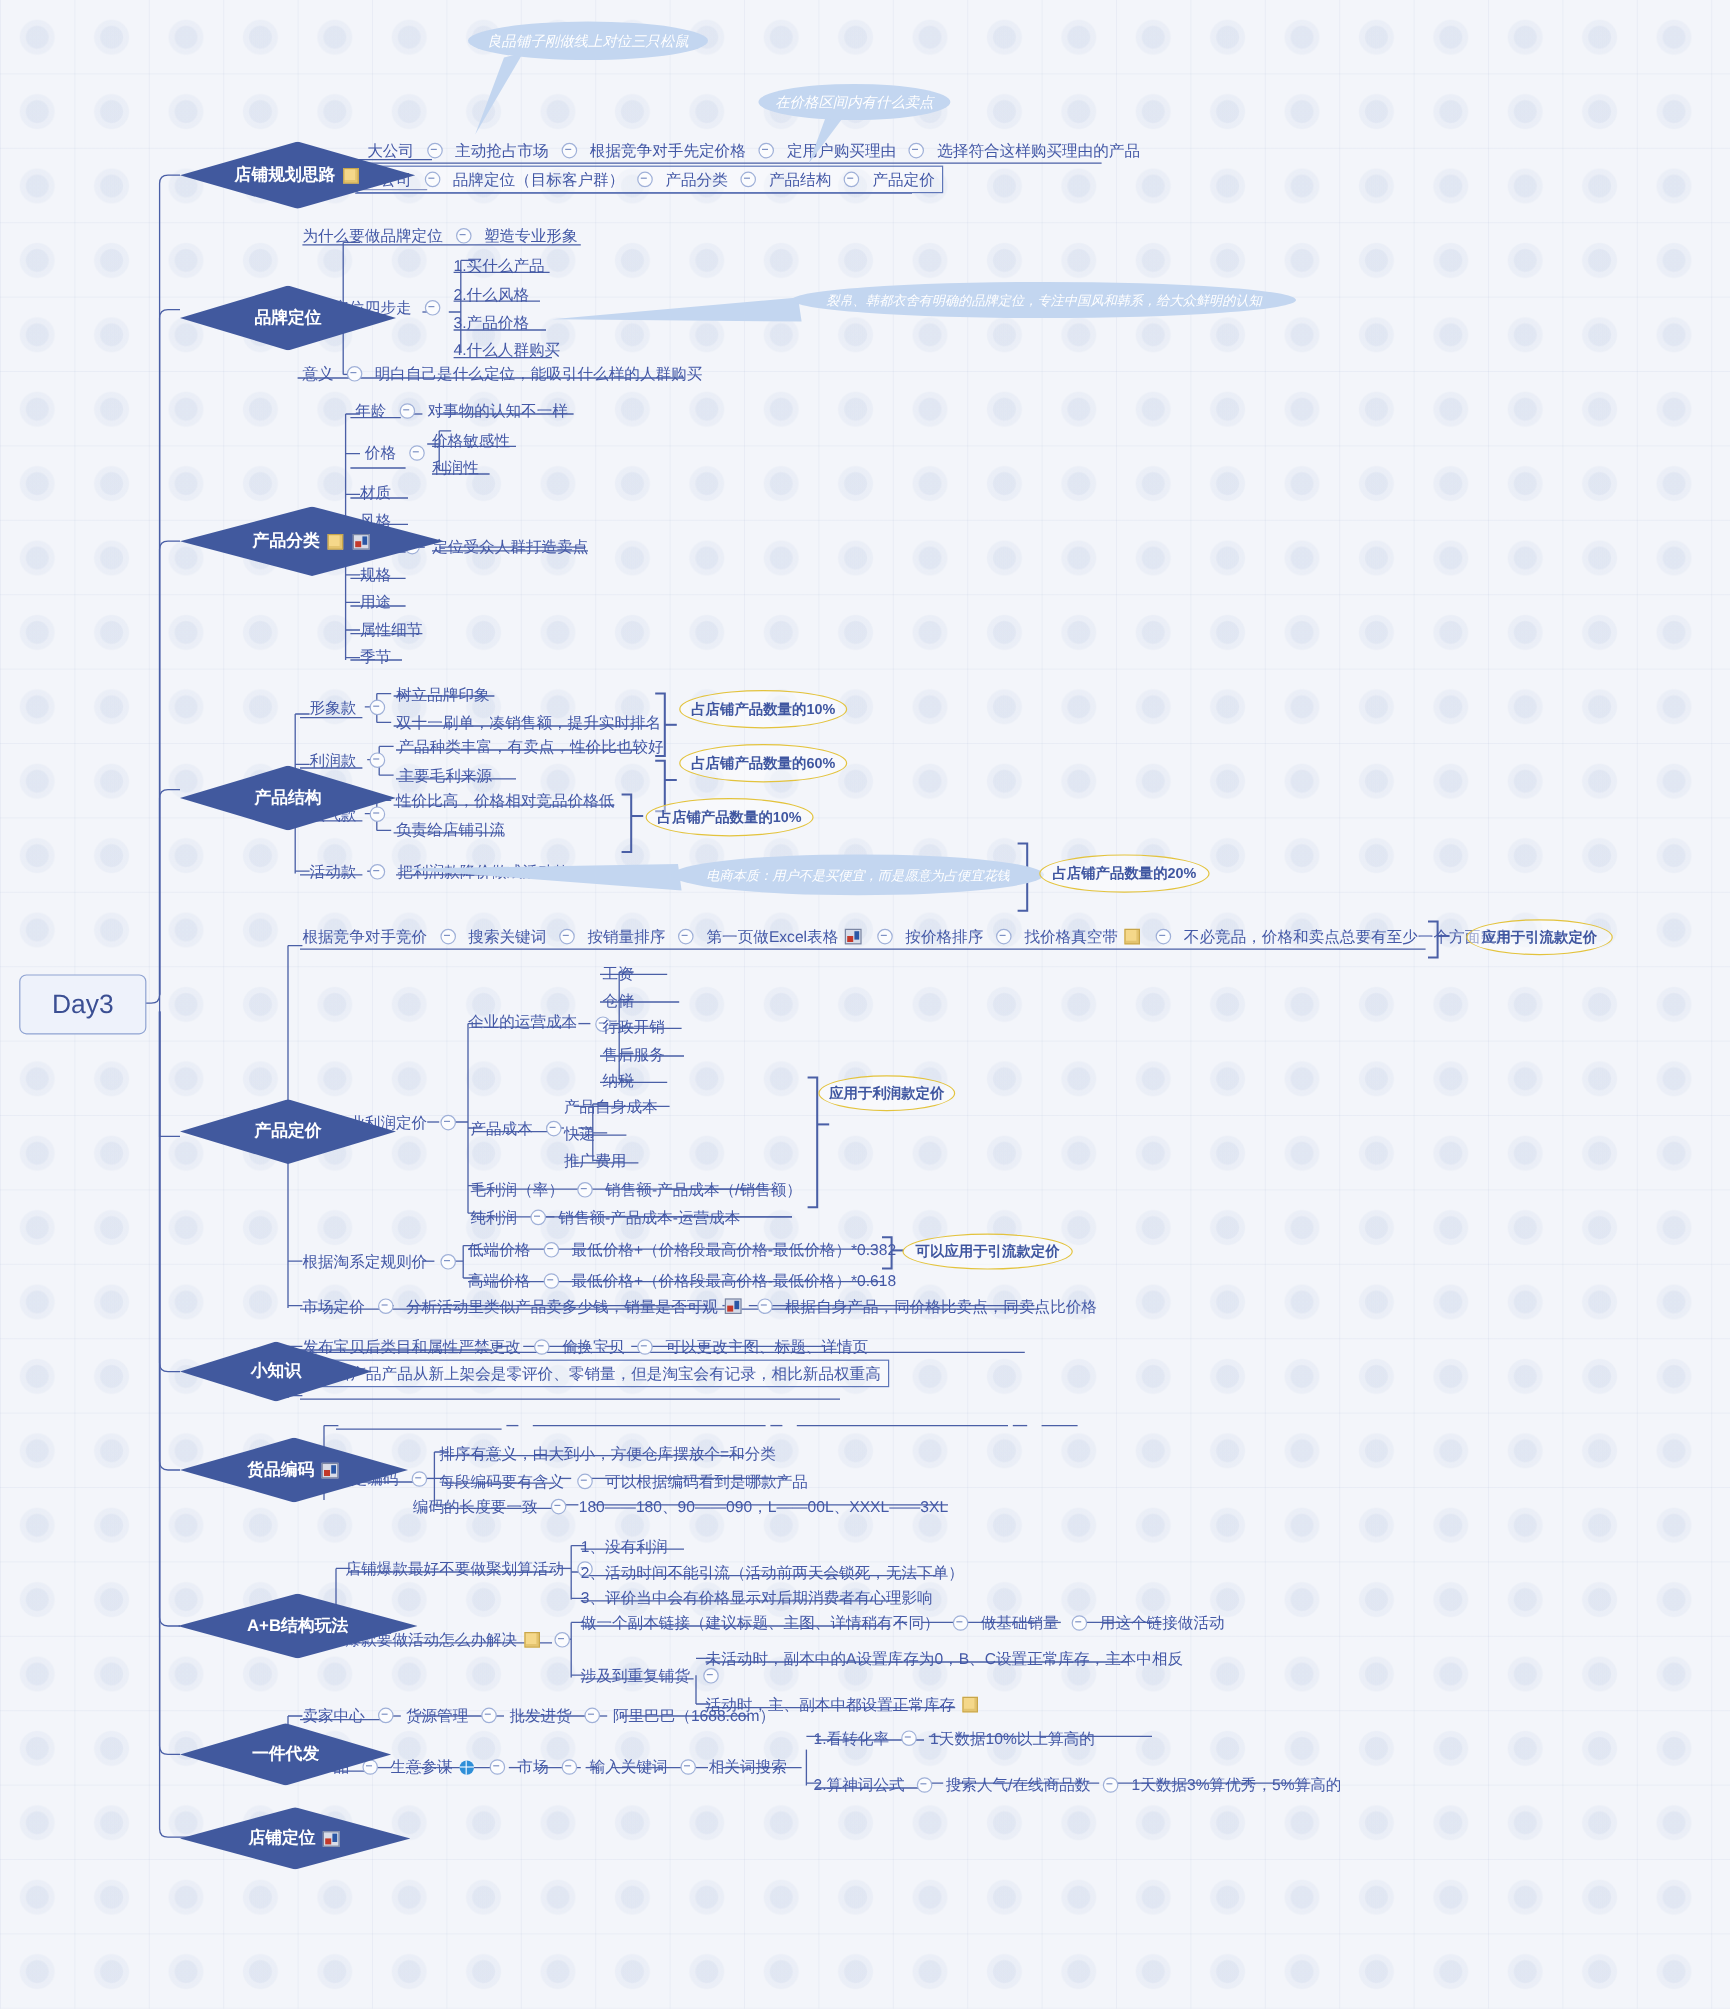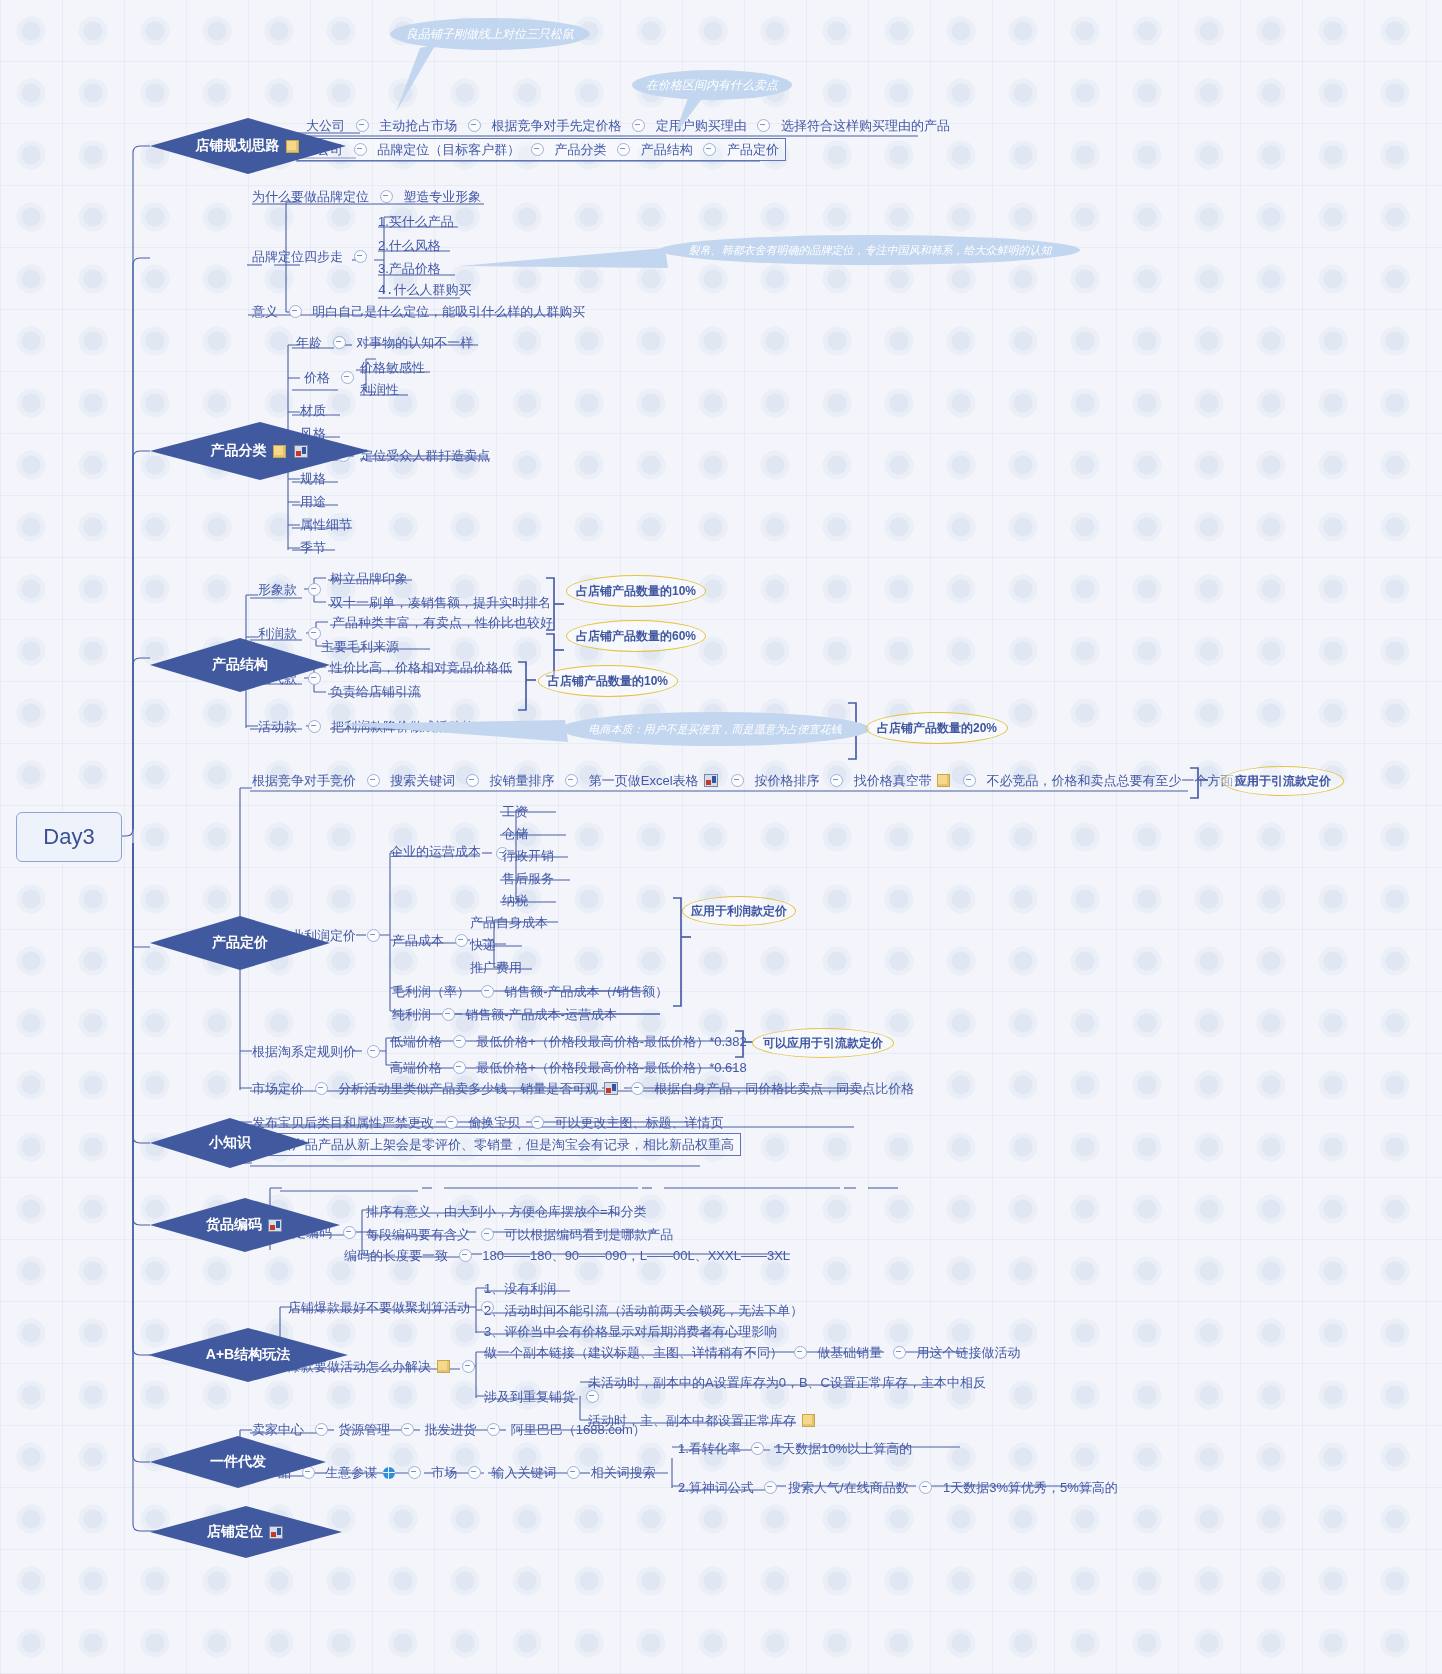--- a/index.html
+++ b/index.html
@@ -286,20 +286,26 @@
   </div>
 
   <div class="diamond" style="left:150px;top:118px;width:196px;height:56px;">
     <div class="dshape"></div>
     <div class="dlabel">
       <span>店铺规划思路</span>
       <span class="ic ic-note"></span>
     </div>
   </div>
 
+  <div class="diamond" style="left:150px;top:238px;width:180px;height:54px;">
+    <div class="dshape"></div>
+    <div class="dlabel">
+        <span>品牌定位</span>
+      </div>
+  </div>
 
   <div class="diamond" style="left:150px;top:422px;width:220px;height:58px;">
     <div class="dshape"></div>
     <div class="dlabel">
       <span>产品分类</span>
       <span class="ic ic-note"></span>
       <span class="ic ic-img"></span>
     </div>
   </div>
 
@@ -440,21 +446,21 @@
   </div>
   <div class="node" style="left:378px;top:213px;">
     <span class="txt">1.买什么产品</span>
   </div>
   <div class="node" style="left:378px;top:237px;">
     <span class="txt">2.什么风格</span>
   </div>
   <div class="node" style="left:378px;top:260px;">
     <span class="txt">3.产品价格</span>
   </div>
-  <div class="node" style="left:378px;top:283px;font-family:Liberation Mono, monospace;">
+  <div class="node" style="left:378px;top:283px;">
     <span class="txt">4.什么人群购买</span>
   </div>
 
   <div class="node" style="left:252px;top:303px;">
     <span class="txt">意义</span>
     <span class="minus"></span>
     <span class="txt">明白自己是什么定位，能吸引什么样的人群购买</span>
   </div>
 
   <div class="node" style="left:296px;top:334px;">
@@ -507,21 +513,21 @@
     <span class="txt">双十一刷单，凑销售额，提升实时排名</span>
   </div>
 
   <div class="node" style="left:258px;top:625px;">
     <span class="txt">利润款</span>
     <span class="minus"></span>
   </div>
   <div class="node" style="left:332px;top:614px;">
     <span class="txt">产品种类丰富，有卖点，性价比也较好</span>
   </div>
-  <div class="node" style="left:321px;top:638px;text-decoration:underline;">
+  <div class="node" style="left:332px;top:638px;text-decoration:underline;">
     <span class="txt">主要毛利来源</span>
   </div>
 
   <div class="node" style="left:258px;top:670px;">
     <span class="txt">人气款</span>
     <span class="minus"></span>
   </div>
   <div class="node" style="left:330px;top:659px;">
     <span class="txt">性价比高，价格相对竞品价格低</span>
   </div>

